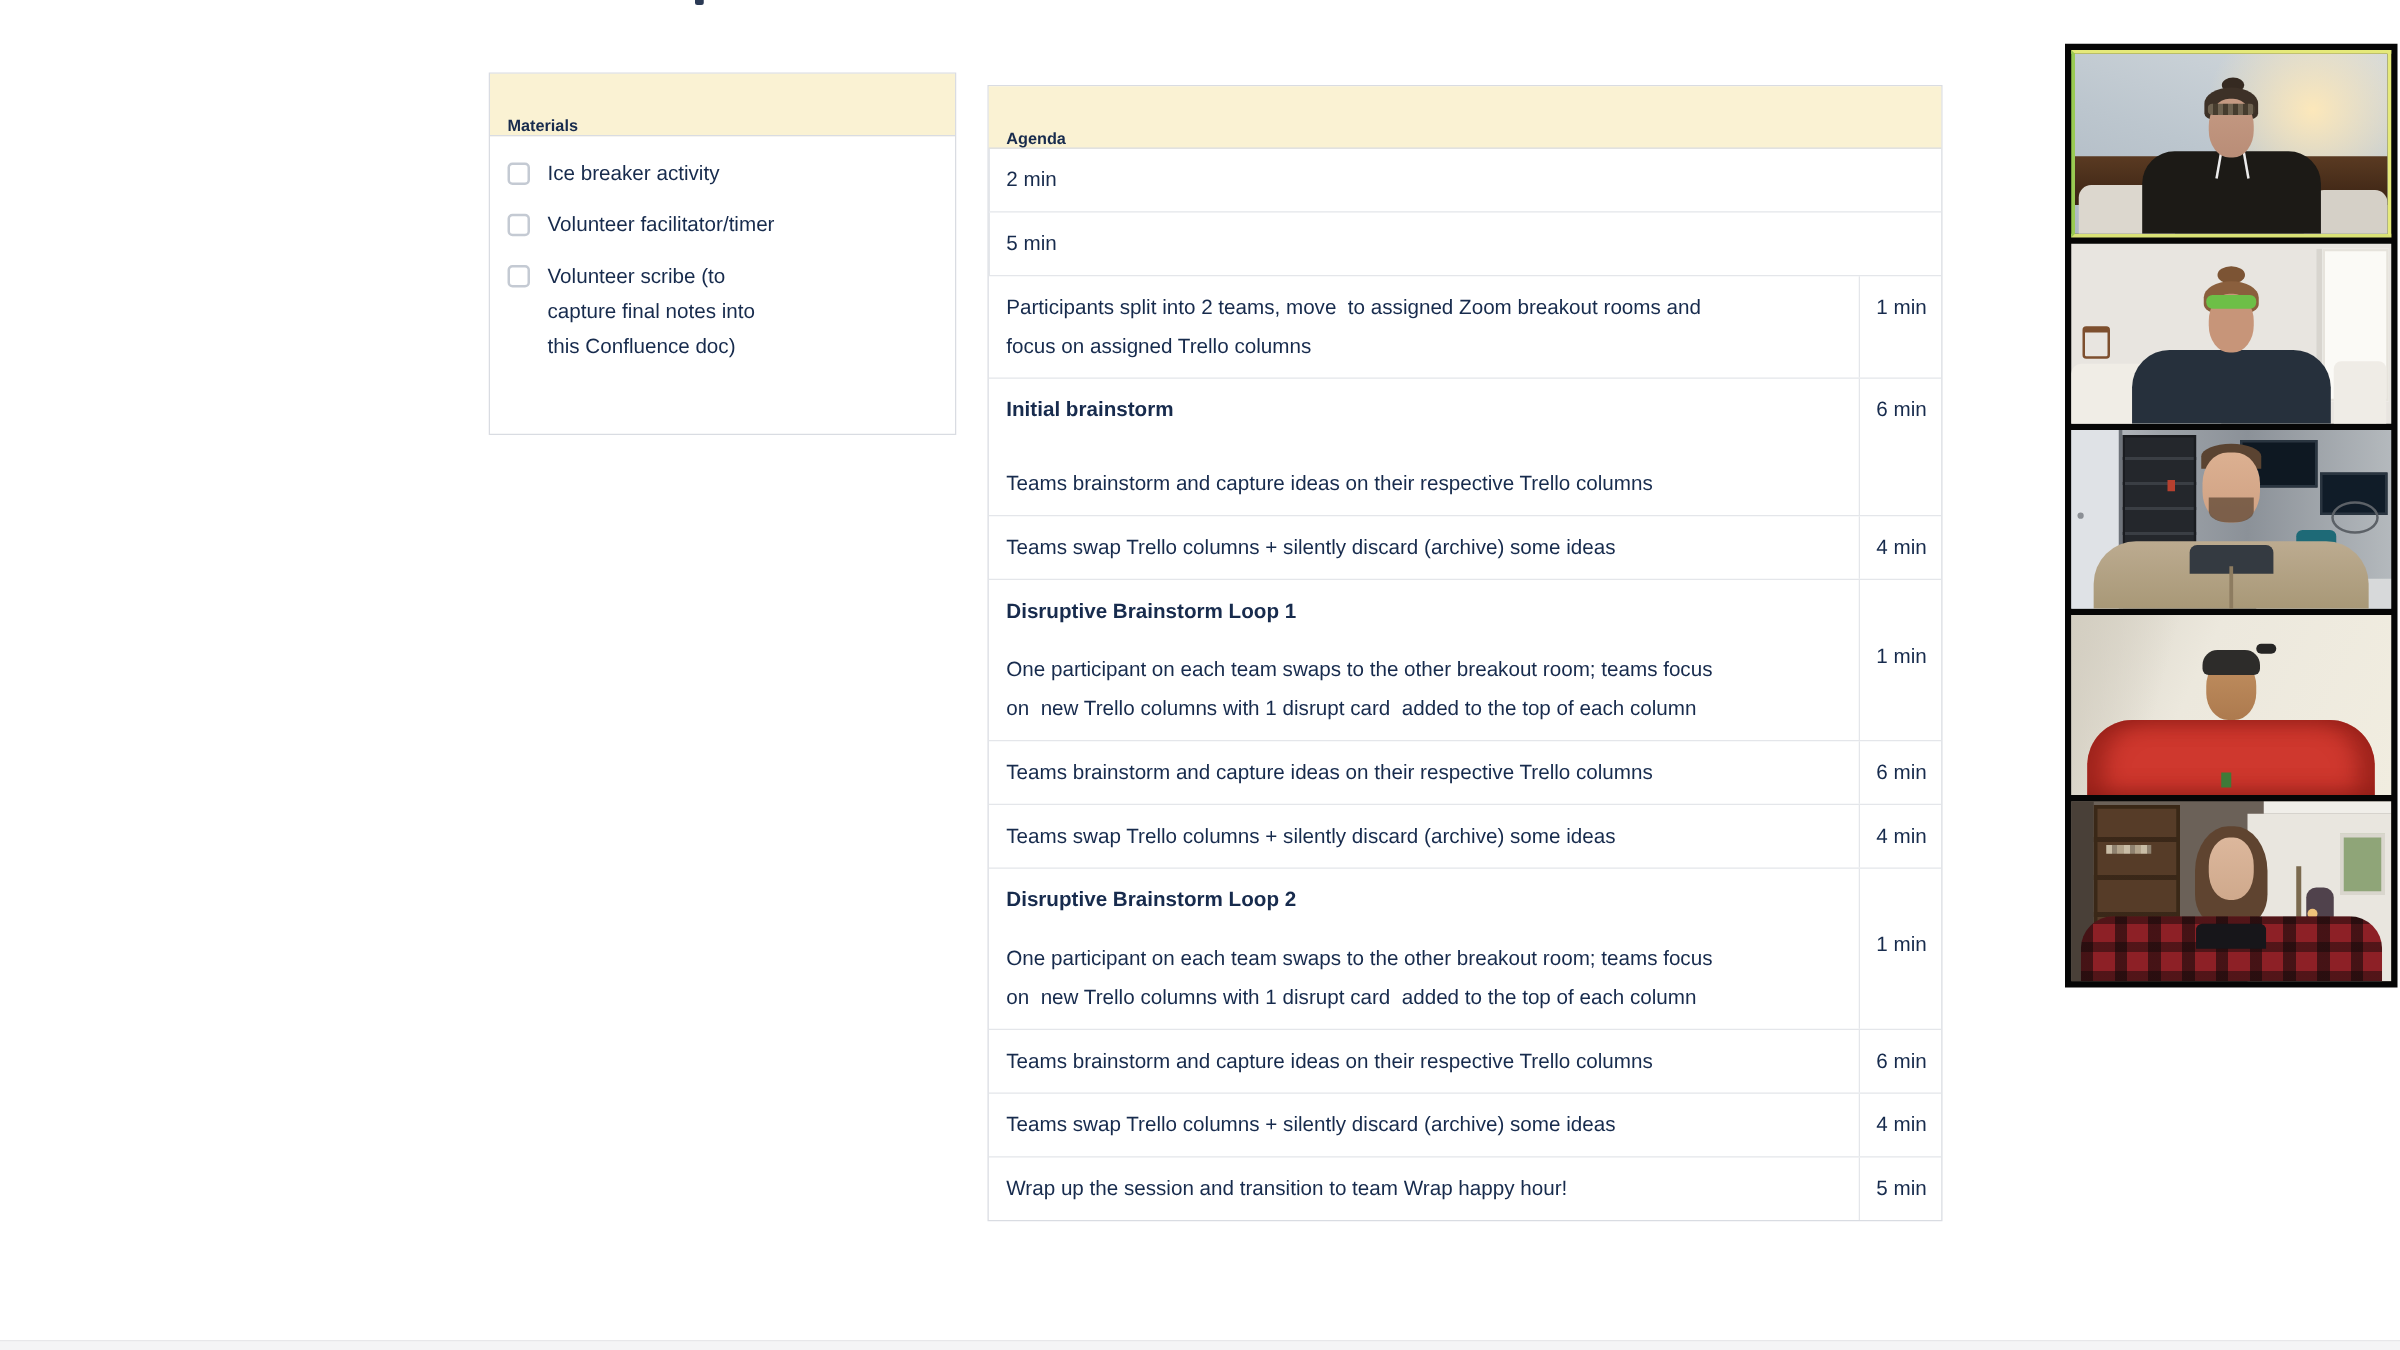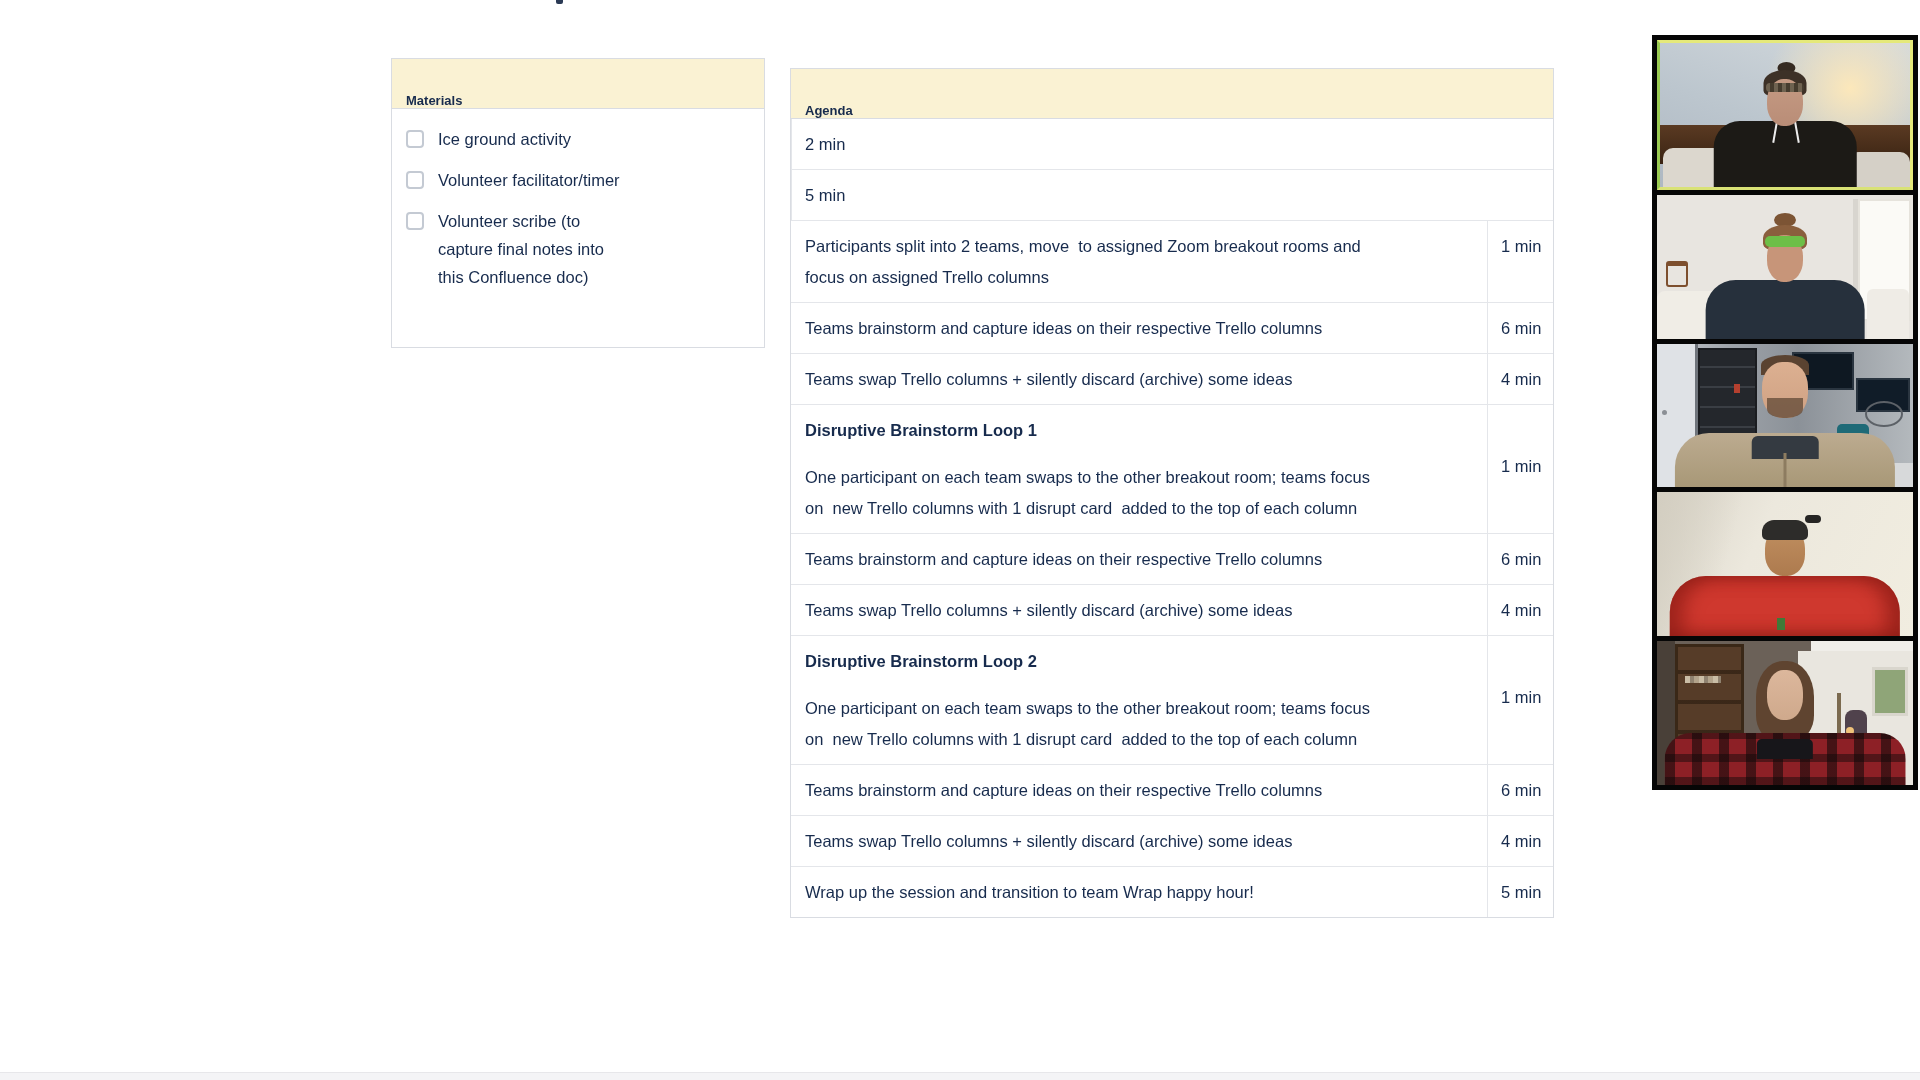--- a/index.html
+++ b/index.html
@@ -155,21 +155,21 @@
 
   <div class="speck"></div>
 
   <div class="panel materials">
     <div class="panel-header">
       <span>Materials</span>
     </div>
     <div class="m-body">
         <div class="m-item">
           <span class="m-check"></span>
-          <span class="m-label">Ice ground activity</span>
+          <span class="m-label">Ice breaker activity</span>
         </div>
         <div class="m-item">
           <span class="m-check"></span>
           <span class="m-label">Volunteer facilitator/timer</span>
         </div>
         <div class="m-item">
           <span class="m-check"></span>
           <span class="m-label">Volunteer scribe (to
 capture final notes into
 this Confluence doc)</span>
@@ -196,20 +196,21 @@
           <div class="acell">
             <p class="abody">Participants split into 2 teams, move  to assigned Zoom breakout rooms and
 focus on assigned Trello columns</p>
           </div>
           <div class="atime">
             <p>1 min</p>
           </div>
         </div>
         <div class="arow">
           <div class="acell">
+            <p class="atitle gap-lg">Initial brainstorm</p>
             <p class="abody">Teams brainstorm and capture ideas on their respective Trello columns</p>
           </div>
           <div class="atime">
             <p>6 min</p>
           </div>
         </div>
         <div class="arow">
           <div class="acell">
             <p class="abody">Teams swap Trello columns + silently discard (archive) some ideas</p>
           </div>

